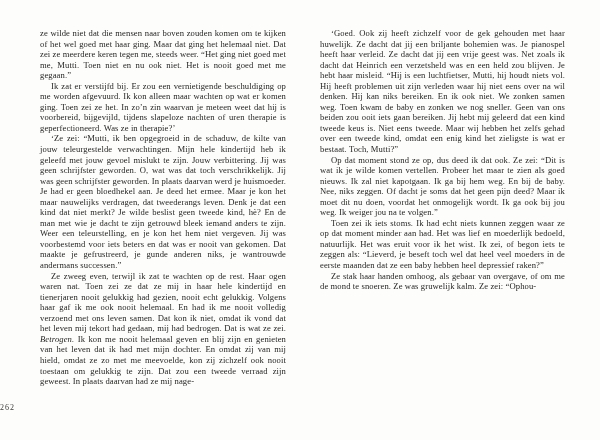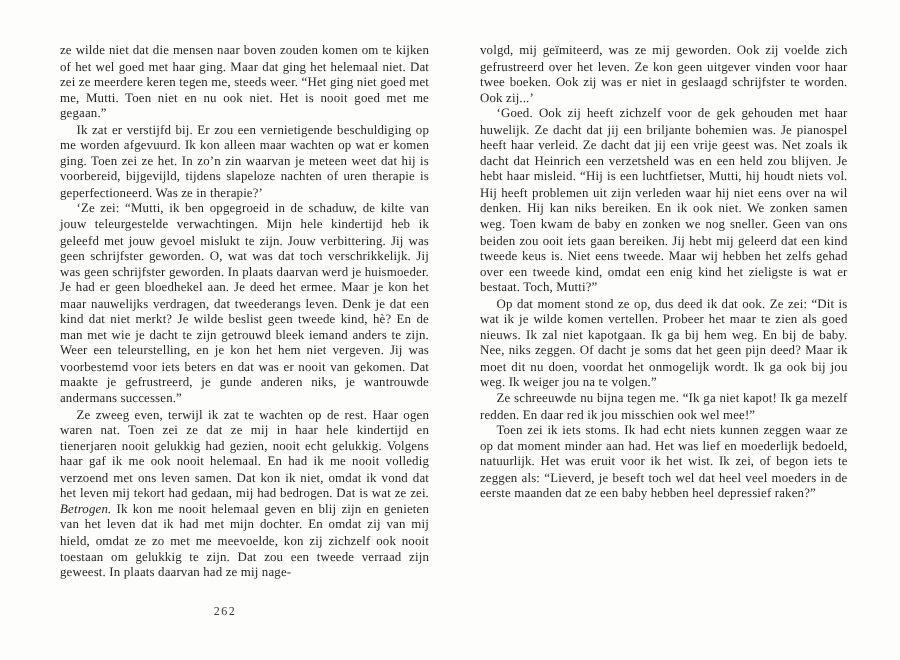--- a/index.html
+++ b/index.html
@@ -38,21 +38,20 @@
   .para {
     margin: 0;
     padding: 0;
   }
   .para.indent { text-indent: 11px; }
   .page-number {
     position: absolute;
     bottom: 28px;
     left: 0;
     width: 100%;
-    text-align: center;
     font-size: 8px;
     color: #3a3a38;
     letter-spacing: 1px;
   }
 </style>
 </head>
 <body>
 
 <div class="spread">
 
@@ -61,21 +60,20 @@
         <p class="para"><span>ze wilde niet dat die mensen naar boven zouden komen om te kijken of het wel goed met haar ging. Maar dat ging het helemaal niet. Dat zei ze meerdere keren tegen me, steeds weer. “Het ging niet goed met me, Mutti. Toen niet en nu ook niet. Het is nooit goed met me gegaan.”</span></p>
         <p class="para indent"><span>Ik zat er verstijfd bij. Er zou een vernietigende beschuldiging op me worden afgevuurd. Ik kon alleen maar wachten op wat er komen ging. Toen zei ze het. In zo’n zin waarvan je meteen weet dat hij is voorbereid, bijgevijld, tijdens slapeloze nachten of uren therapie is geperfectioneerd. Was ze in therapie?’</span></p>
         <p class="para indent"><span>‘Ze zei: “Mutti, ik ben opgegroeid in de schaduw, de kilte van jouw teleurgestelde verwachtingen. Mijn hele kindertijd heb ik geleefd met jouw gevoel mislukt te zijn. Jouw verbittering. Jij was geen schrijfster geworden. O, wat was dat toch verschrikkelijk. Jij was geen schrijfster geworden. In plaats daarvan werd je huismoeder. Je had er geen bloedhekel aan. Je deed het ermee. Maar je kon het maar nauwelijks verdragen, dat tweederangs leven. Denk je dat een kind dat niet merkt? Je wilde beslist geen tweede kind, hè? En de man met wie je dacht te zijn getrouwd bleek iemand anders te zijn. Weer een teleurstelling, en je kon het hem niet vergeven. Jij was voorbestemd voor iets beters en dat was er nooit van gekomen. Dat maakte je gefrustreerd, je gunde anderen niks, je wantrouwde andermans successen.”</span></p>
         <p class="para indent"><span>Ze zweeg even, terwijl ik zat te wachten op de rest. Haar ogen waren nat. Toen zei ze dat ze mij in haar hele kindertijd en tienerjaren nooit gelukkig had gezien, nooit echt gelukkig. Volgens haar gaf ik me ook nooit helemaal. En had ik me nooit volledig verzoend met ons leven samen. Dat kon ik niet, omdat ik vond dat het leven mij tekort had gedaan, mij had bedrogen. Dat is wat ze zei. </span><span style="font-style: italic;">Betrogen.</span><span> Ik kon me nooit helemaal geven en blij zijn en genieten van het leven dat ik had met mijn dochter. En omdat zij van mij hield, omdat ze zo met me meevoelde, kon zij zichzelf ook nooit toestaan om gelukkig te zijn. Dat zou een tweede verraad zijn geweest. In plaats daarvan had ze mij nage-</span></p>
       </div>
     <div class="page-number">262</div>
   </div>
 
   <div class="page right">
     <div class="text-block">
-        <p class="para"><span>volgd, mij geïmiteerd, was ze mij geworden. Ook zij voelde zich gefrustreerd over het leven. Ze kon geen uitgever vinden voor haar twee boeken. Ook zij was er niet in geslaagd schrijfster te worden. Ook zij...’</span></p>
         <p class="para indent"><span>‘Goed. Ook zij heeft zichzelf voor de gek gehouden met haar huwelijk. Ze dacht dat jij een briljante bohemien was. Je pianospel heeft haar verleid. Ze dacht dat jij een vrije geest was. Net zoals ik dacht dat Heinrich een verzetsheld was en een held zou blijven. Je hebt haar misleid. “Hij is een luchtfietser, Mutti, hij houdt niets vol. Hij heeft problemen uit zijn verleden waar hij niet eens over na wil denken. Hij kan niks bereiken. En ik ook niet. We zonken samen weg. Toen kwam de baby en zonken we nog sneller. Geen van ons beiden zou ooit iets gaan bereiken. Jij hebt mij geleerd dat een kind tweede keus is. Niet eens tweede. Maar wij hebben het zelfs gehad over een tweede kind, omdat een enig kind het zieligste is wat er bestaat. Toch, Mutti?”</span></p>
         <p class="para indent"><span>Op dat moment stond ze op, dus deed ik dat ook. Ze zei: “Dit is wat ik je wilde komen vertellen. Probeer het maar te zien als goed nieuws. Ik zal niet kapotgaan. Ik ga bij hem weg. En bij de baby. Nee, niks zeggen. Of dacht je soms dat het geen pijn deed? Maar ik moet dit nu doen, voordat het onmogelijk wordt. Ik ga ook bij jou weg. Ik weiger jou na te volgen.”</span></p>
-        <p class="para indent"><span>Ze schreeuwde nu bijna tegen me. “Ik ga niet kapot! Ik ga mezelf redden. En daar red ik jou misschien ook wel mee!”</span></p>
         <p class="para indent"><span>Toen zei ik iets stoms. Ik had echt niets kunnen zeggen waar ze op dat moment minder aan had. Het was lief en moederlijk bedoeld, natuurlijk. Het was eruit voor ik het wist. Ik zei, of begon iets te zeggen als: “Lieverd, je beseft toch wel dat heel veel moeders in de eerste maanden dat ze een baby hebben heel depressief raken?”</span></p>
+        <p class="para indent"><span>Ze stak haar handen omhoog, als gebaar van overgave, of om me de mond te snoeren. Ze was gruwelijk kalm. Ze zei: “Ophou-</span></p>
       </div>
   </div>
 
 </div>
 
 </body></html>

